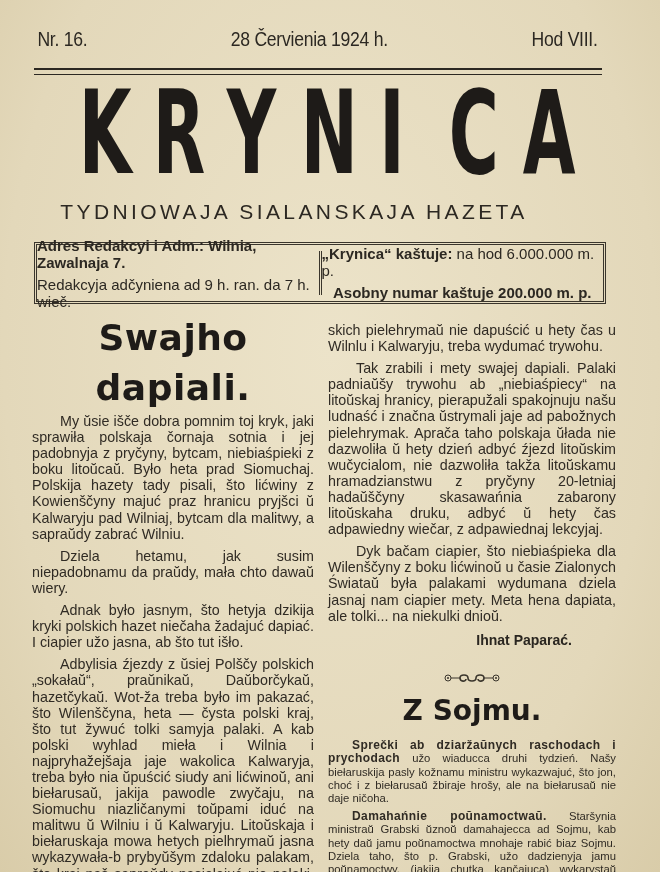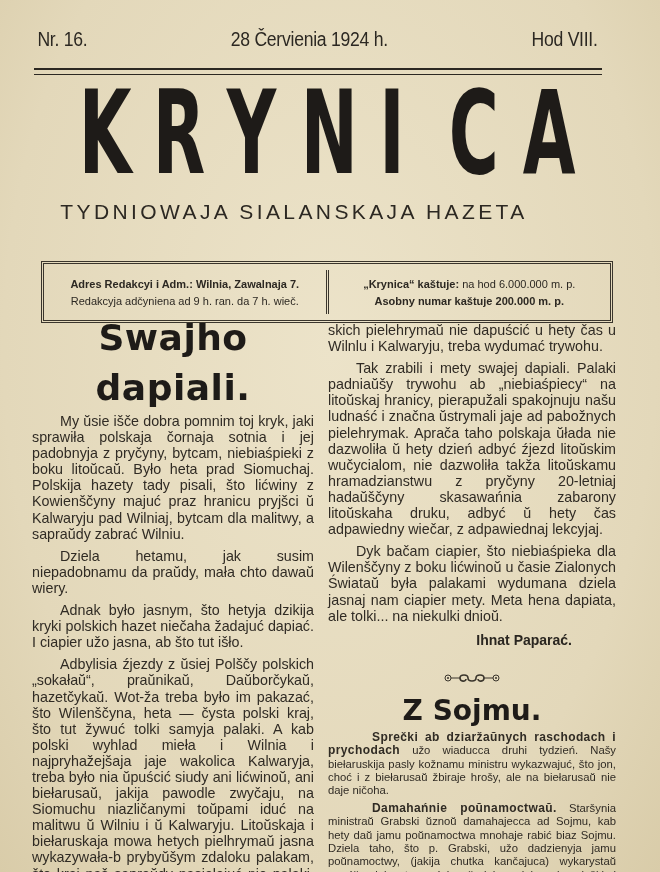--- a/index.html
+++ b/index.html
@@ -31,53 +31,53 @@
     font-family: "DejaVu Sans", sans-serif; font-weight: bold;
     font-size: 110px; line-height: 100px; color: #1e1b18;
     transform: scaleX(0.62) scaleY(1.05); display: inline-block; width: 56px; text-align: center;
   }
   .subtitle {
     position: absolute; left: 0; top: 200px; width: 588px; text-align: center;
     font-family: "Liberation Sans", sans-serif; font-size: 21px; letter-spacing: 3.4px;
     color: #2c2822;
   }
   .infobox {
-    position: absolute; left: 41px; top: 242px; width: 566px; height: 56px;
+    position: absolute; left: 34px; top: 242px; width: 566px; height: 56px;
     border: 3px double #3a352c;
     display: flex;
-    font-family: "Liberation Sans", sans-serif; font-size: 11px; color: #2c2822; margin-top: 19px;
+    font-family: "Liberation Sans", sans-serif; font-size: 15px; color: #2c2822;
   }
   .infobox .cell { flex: 1; display: flex; flex-direction: column; justify-content: center; align-items: center; gap: 5px; }
   .infobox .divider { width: 0; border-left: 3px double #3a352c; margin: 6px 0; }
   .infobox b { font-weight: bold; }
   .col-left { position: absolute; left: 32px; top: 313px; width: 282px; }
   .col-right { position: absolute; left: 328px; top: 322px; width: 288px; }
   h1.headline {
     margin: 0 0 0 0; text-align: center;
     font-family: "DejaVu Sans", sans-serif; font-weight: bold; font-size: 36px;
     color: #1e1b18; letter-spacing: 0.5px; line-height: 50px;
   }
   .body-text {
     font-family: "Liberation Sans", sans-serif; font-size: 14.3px; line-height: 16.1px;
     text-align: justify; color: #302b24;
   }
   .body-text p { margin: 0 0 6px 0; text-indent: 28px; }
   .body-text p.cont { text-indent: 0; }
   .signature { text-align: right; font-family: "Liberation Sans", sans-serif; font-weight: bold; font-size: 14px; margin: 8px 44px 0 0; color: #2a2620; }
   .ornament { text-align: center; margin: 22px 0 12px 0; height: 12px; }
   h2.section {
-    margin: 0 0 4px 0; text-align: center;
+    margin: 0 0 12px 0; text-align: center;
     font-family: "DejaVu Sans", sans-serif; font-weight: bold; font-size: 28px; color: #1e1b18;
   }
   .small-text {
     font-family: "Liberation Sans", sans-serif; font-size: 11.3px; line-height: 13.4px;
     text-align: justify; color: #302b24;
   }
   .small-text p { margin: 0 0 4px 0; text-indent: 24px; }
-  .small-text b { font-size: 12px; letter-spacing: 0.4px; margin-left: 20px; }
+  .small-text b { font-size: 12px; letter-spacing: 0.4px; }
 </style>
 </head>
 <body>
 
 <div class="page">
 
   <div class="masthead-line">
     <span>Nr. 16.</span>
     <span>28 Červienia 1924 h.</span>
     <span>Hod VIII.</span>

